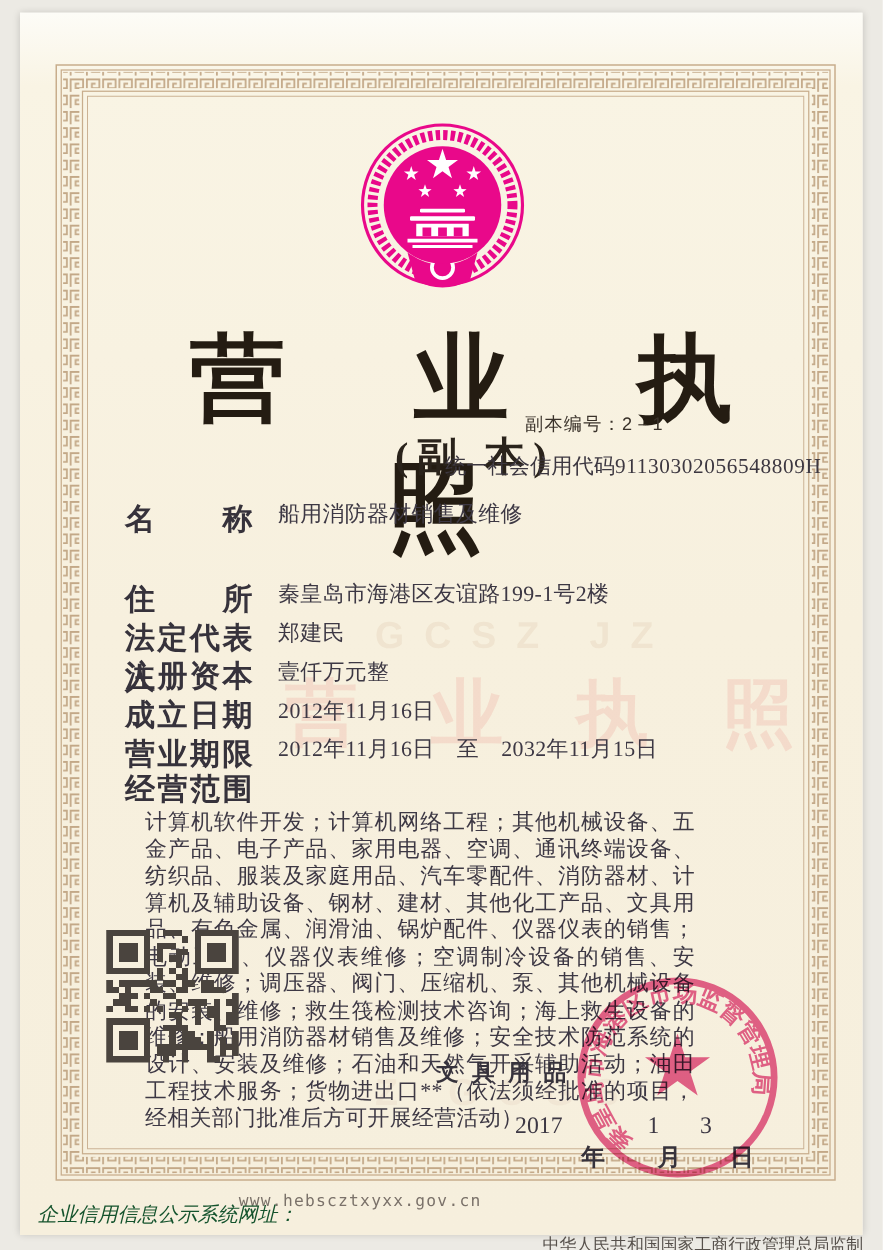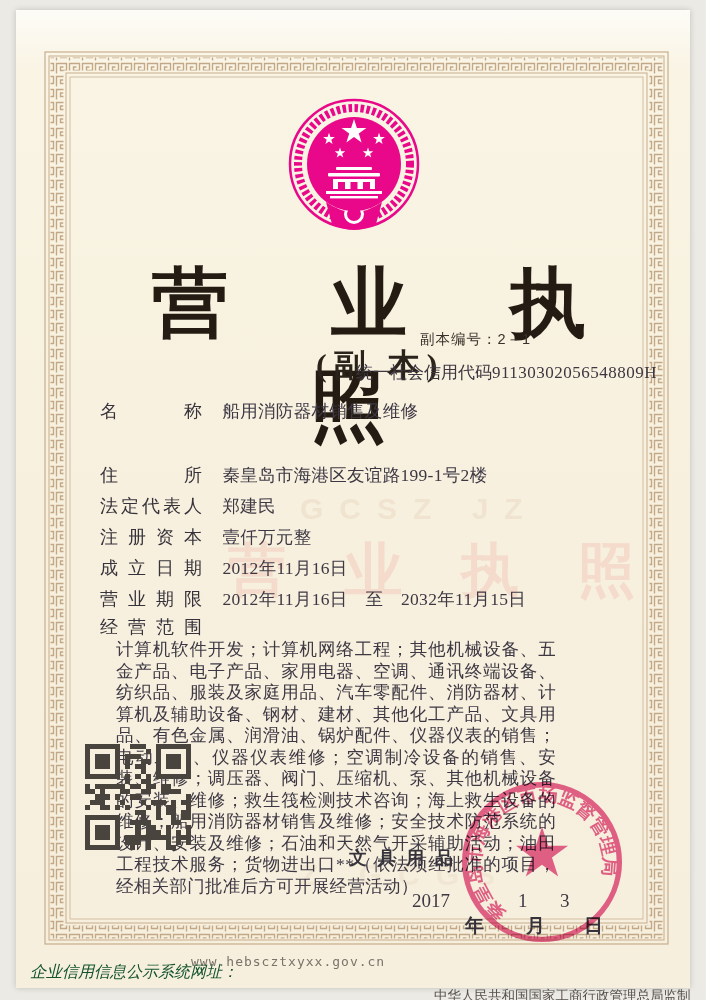--- a/index.html
+++ b/index.html
@@ -12,21 +12,21 @@
   svg{display:block;}
   .title{left:45px;top:243px;width:616px;text-align:center;font-size:76px;font-weight:bold;
          color:#241c12;letter-spacing:42px;text-indent:42px;
          font-family:"Liberation Serif",serif;}
   .copyno{left:404px;top:320px;font-size:14.5px;color:#3a322a;letter-spacing:1px;}
   .copylabel{left:300px;top:334px;font-size:32px;font-weight:bold;color:#2a231b;letter-spacing:7px;
              font-family:"Liberation Serif",serif;}
   .creditline{left:340px;top:351px;font-size:17px;color:#3c3740;}
   .creditline .code{font-family:"Liberation Serif",serif;letter-spacing:.5px;}
   .frow{position:absolute;left:84px;width:560px;}
-  .flabel{display:inline-block;width:102px;font-size:18px;font-weight:normal;color:#36323b;
+  .flabel{display:inline-block;width:102px;font-size:24px;font-weight:bold;color:#36323b;
           text-align:justify;text-align-last:justify;vertical-align:top;}
   .fval{display:inline-block;margin-left:16px;font-size:17.5px;color:#3d3844;
         font-family:"Liberation Serif",serif;vertical-align:top;letter-spacing:.3px;}
   .scope .fval{width:440px;line-height:21.5px;text-align:justify;}
   .registrar{left:333px;top:836px;width:104px;font-size:18px;font-weight:bold;color:#36323b;
              text-align:justify;text-align-last:justify;}
   .dnum{font-size:19px;color:#3d3844;font-family:"Liberation Serif",serif;}
   .dunit{font-size:19px;color:#36323b;font-weight:bold;}
   .wm-pink{left:212px;top:522px;font-size:58px;font-weight:bold;color:rgba(231,103,92,.15);
            letter-spacing:22px;font-family:"Liberation Serif",serif;}

